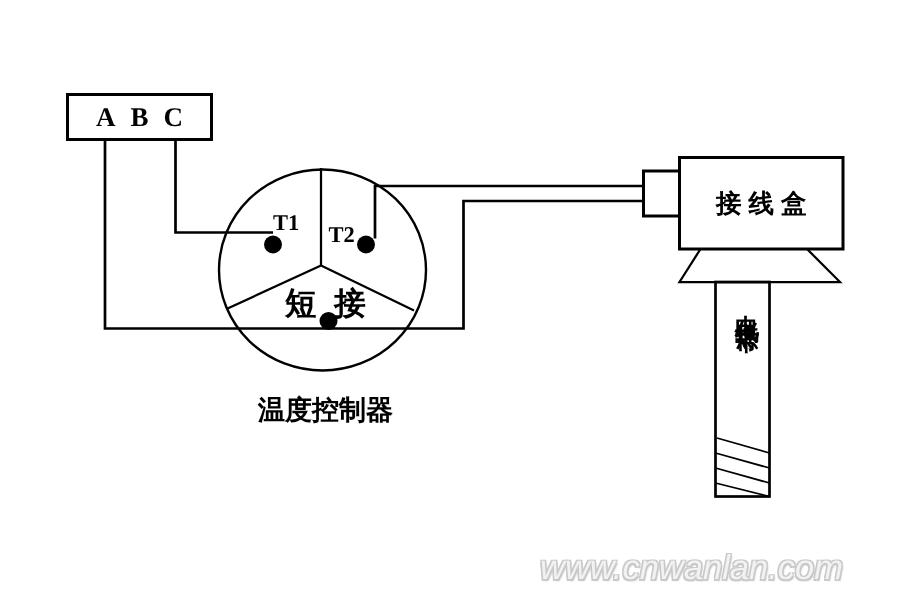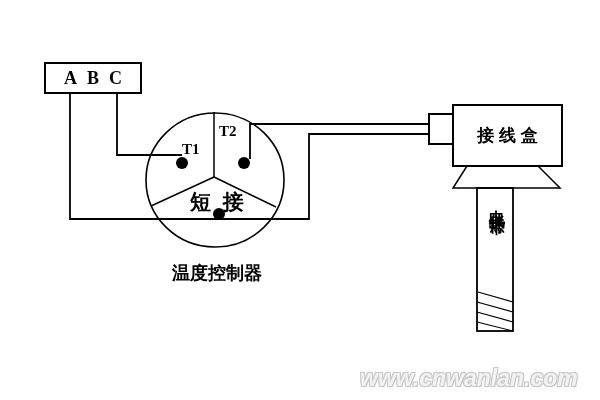--- a/index.html
+++ b/index.html
@@ -27,42 +27,42 @@
     left: 45px; top: 63px; width: 96px; height: 30px;
     display: flex; align-items: center; justify-content: center; gap: 10px;
     font-family: "Liberation Serif", serif;
     font-weight: bold; font-size: 18px;
   }
   #t1-label, #t2-label {
     font-family: "Liberation Serif", serif;
     font-weight: bold; font-size: 15px;
   }
   #t1-label { left: 182px; top: 141px; }
-  #t2-label { left: 219px; top: 123px; }
+  #t2-label { left: 219px; top: 149px; }
   #short-link-label {
     left: 190px; top: 188px;
     font-weight: bold; font-size: 21px; letter-spacing: 3px;
   }
   #controller-caption {
     left: 172px; top: 261px;
     font-weight: bold; font-size: 18px;
   }
   #junction-box-label {
     left: 453px; top: 105px; width: 109px; height: 61px;
     display: flex; align-items: center; justify-content: center;
     font-weight: bold; font-size: 17px;
   }
   #heat-tape-label {
     left: 486px; top: 197px;
     writing-mode: vertical-rl; text-orientation: upright;
     font-weight: bold; font-size: 16px; letter-spacing: 3px;
   }
   #watermark {
     left: 360px; top: 365px;
-    font-weight: bold; font-style: italic; font-size: 23px;
+    font-weight: normal; font-style: italic; font-size: 23px;
     color: #f2f2f2;
     text-shadow:
       -1px -1px 0 #c9c9c9,
        1px -1px 0 #c9c9c9,
       -1px  1px 0 #c9c9c9,
        1px  1px 1px #bdbdbd;
   }
 </style>
 </head>
 <body>

